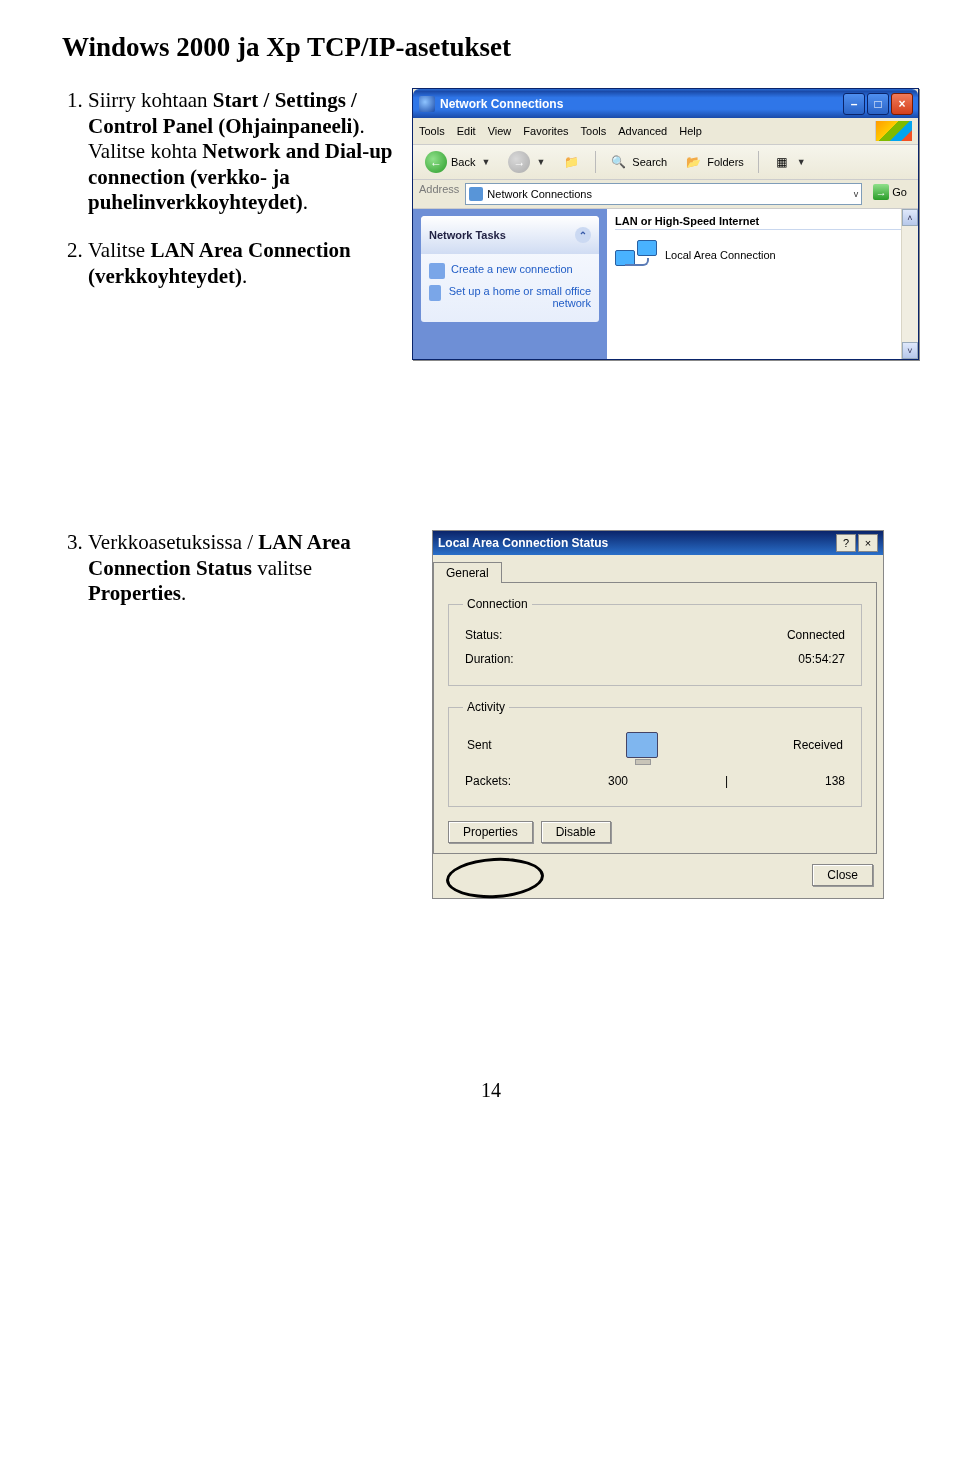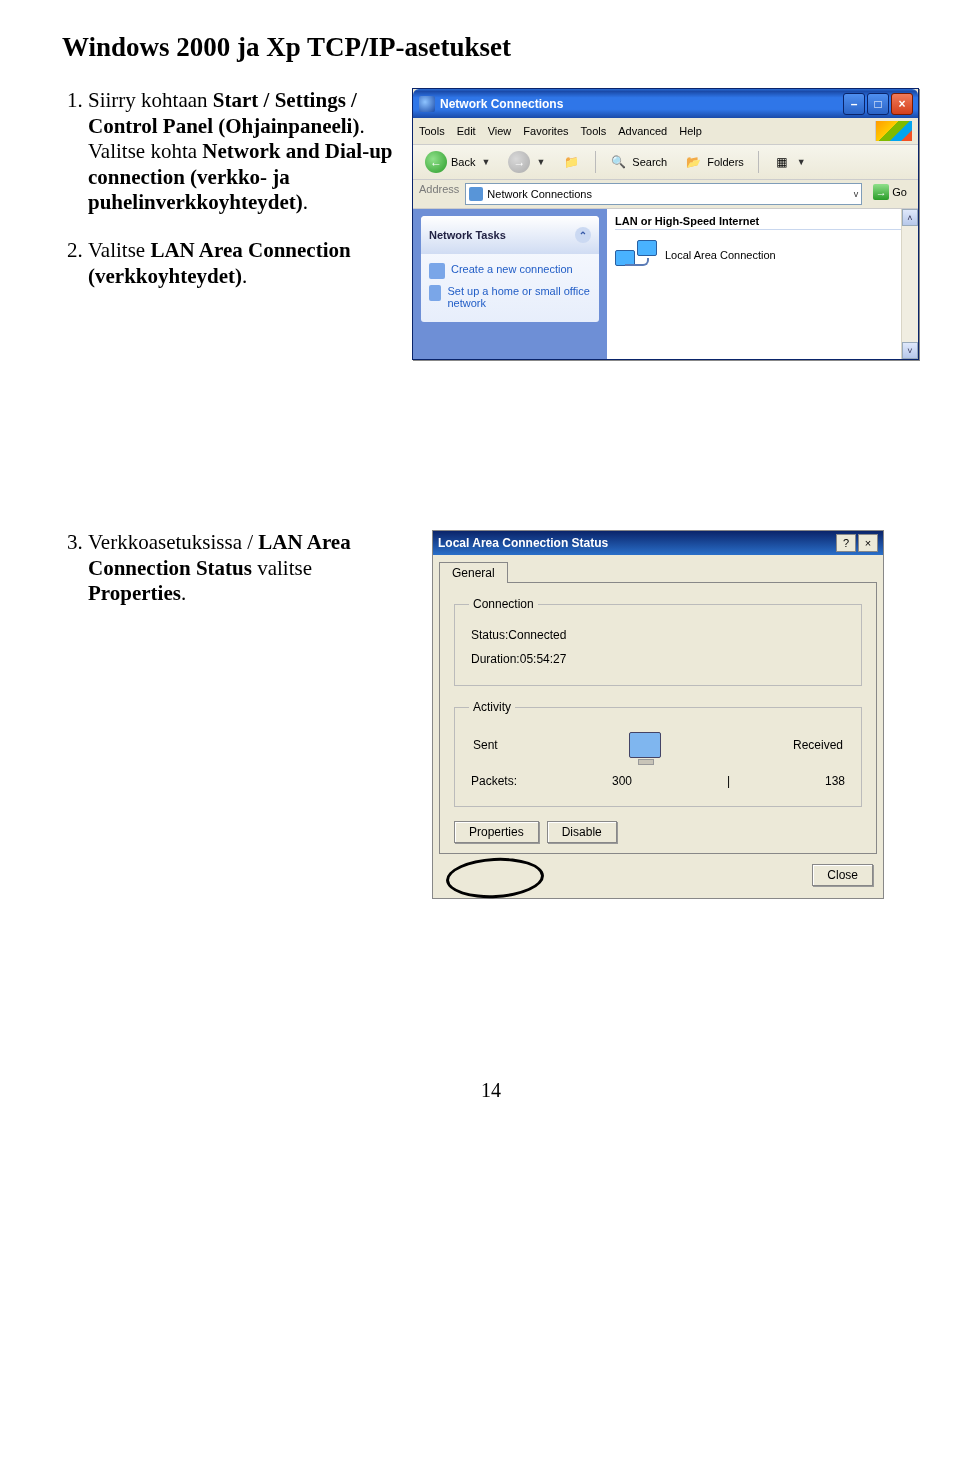--- a/index.html
+++ b/index.html
@@ -150,21 +150,21 @@
   .taskbox .thdr {
     background: linear-gradient(#fff,#d0dcf3);
     padding:11px 8px; font-weight:bold; color:#224; border-radius:4px 4px 0 0;
     display:flex; align-items:center; justify-content:space-between;
   }
   .thdr .chev {
     width:16px;height:16px;border-radius:50%;
     background:#cbd9f2; color:#3659a8; display:flex;align-items:center;justify-content:center;font-size:10px;
   }
   .taskbox ul { list-style:none; margin:0; padding:6px 8px 10px 8px;}
-  .taskbox li { display:flex; gap:6px; padding:3px 0; color:#215dc6;}
+  .taskbox li { display:flex; gap:6px; padding:3px 0; color:#215dc6;text-align:right;}
   .taskbox li .ticn {
     width:16px;height:16px; background:#7aa6e8; border-radius:2px;
   }
   .content {
     flex:1; background:#fff; padding:6px 8px; position:relative;
   }
   .grouphdr {
     font-weight:bold; color:#000; border-bottom:1px solid #c9d7ee; padding-bottom:2px; margin-bottom:6px;
   }
   .conn-item { display:flex; gap:8px; align-items:center; margin-top:6px;}
@@ -202,33 +202,33 @@
   .dlg .dtitle {
     background: linear-gradient(#0a246a,#2a6fc9);
     color:#fff; padding:3px 5px; display:flex; align-items:center;
   }
   .dlg .dtitle .dtxt { font-weight:bold; flex:1;}
   .dbtn {
     width:18px; height:16px; background:#ece9d8; border:1px solid #888;
     margin-left:2px; font-size:11px; color:#000;
     display:flex; align-items:center; justify-content:center;
   }
-  .tabs { padding:6px 6px 0 6px;border-radius:25px;}
+  .tabs { padding:6px 6px 0 0;border-radius:25px;}
   .tab {
     display:inline-block; background:#ece9d8; border:1px solid #888; border-bottom:none;
     padding:3px 12px; position:relative; top:1px; z-index:2;
   }
   .tabpane {
     border:1px solid #888; background:#ece9d8; padding:14px 14px 10px 14px;
   }
   fieldset.grp {
     border:1px solid #bbb; margin:0 0 14px 0; padding:12px 14px 14px 14px;
   }
   fieldset.grp legend { padding:0 4px; }
-  .row { display:flex; padding:5px 2px;}
+  .row { display:flex; justify-content:space-between; padding:5px 2px;}
   .activity {
     display:flex; justify-content:space-between; align-items:center;
     padding:6px 4px 12px 4px;
   }
   .activity .mid { display:flex; flex-direction:column; align-items:center; gap:2px;}
   .actpc {
     width:30px; height:24px; background:#7fb6ef; border:1px solid #446; border-radius:2px;
     position:relative;
   }
   .actpc:after {

